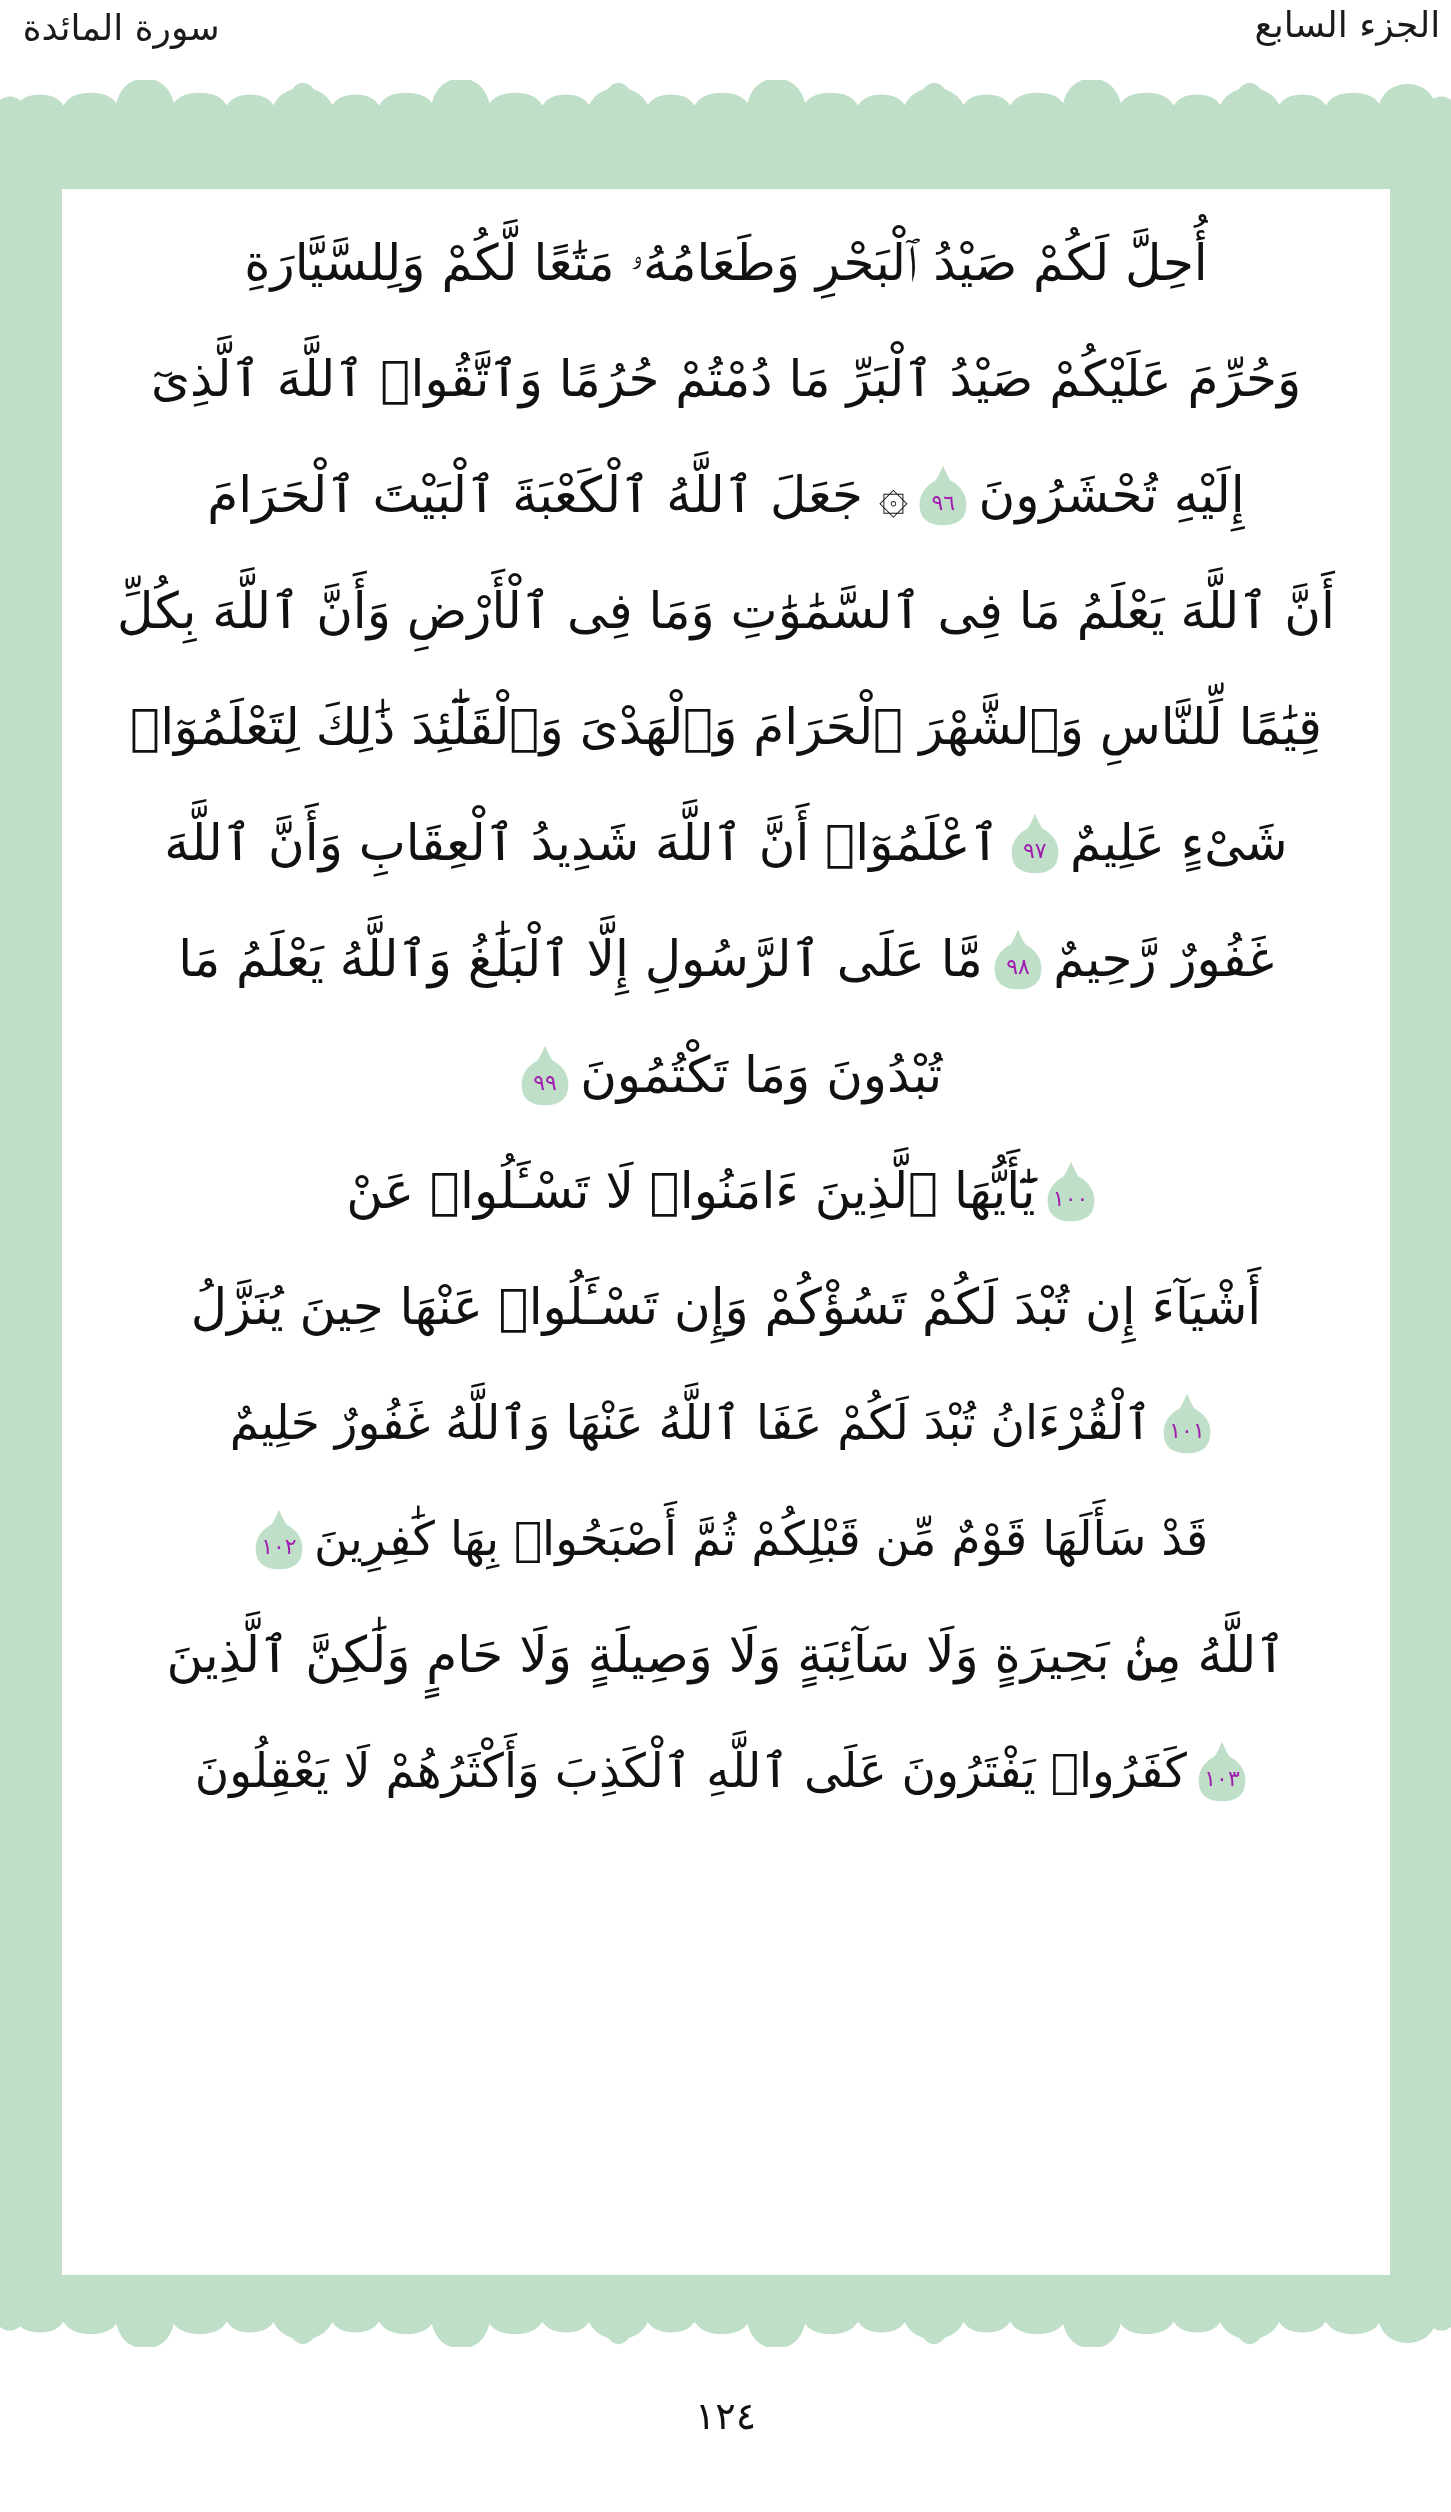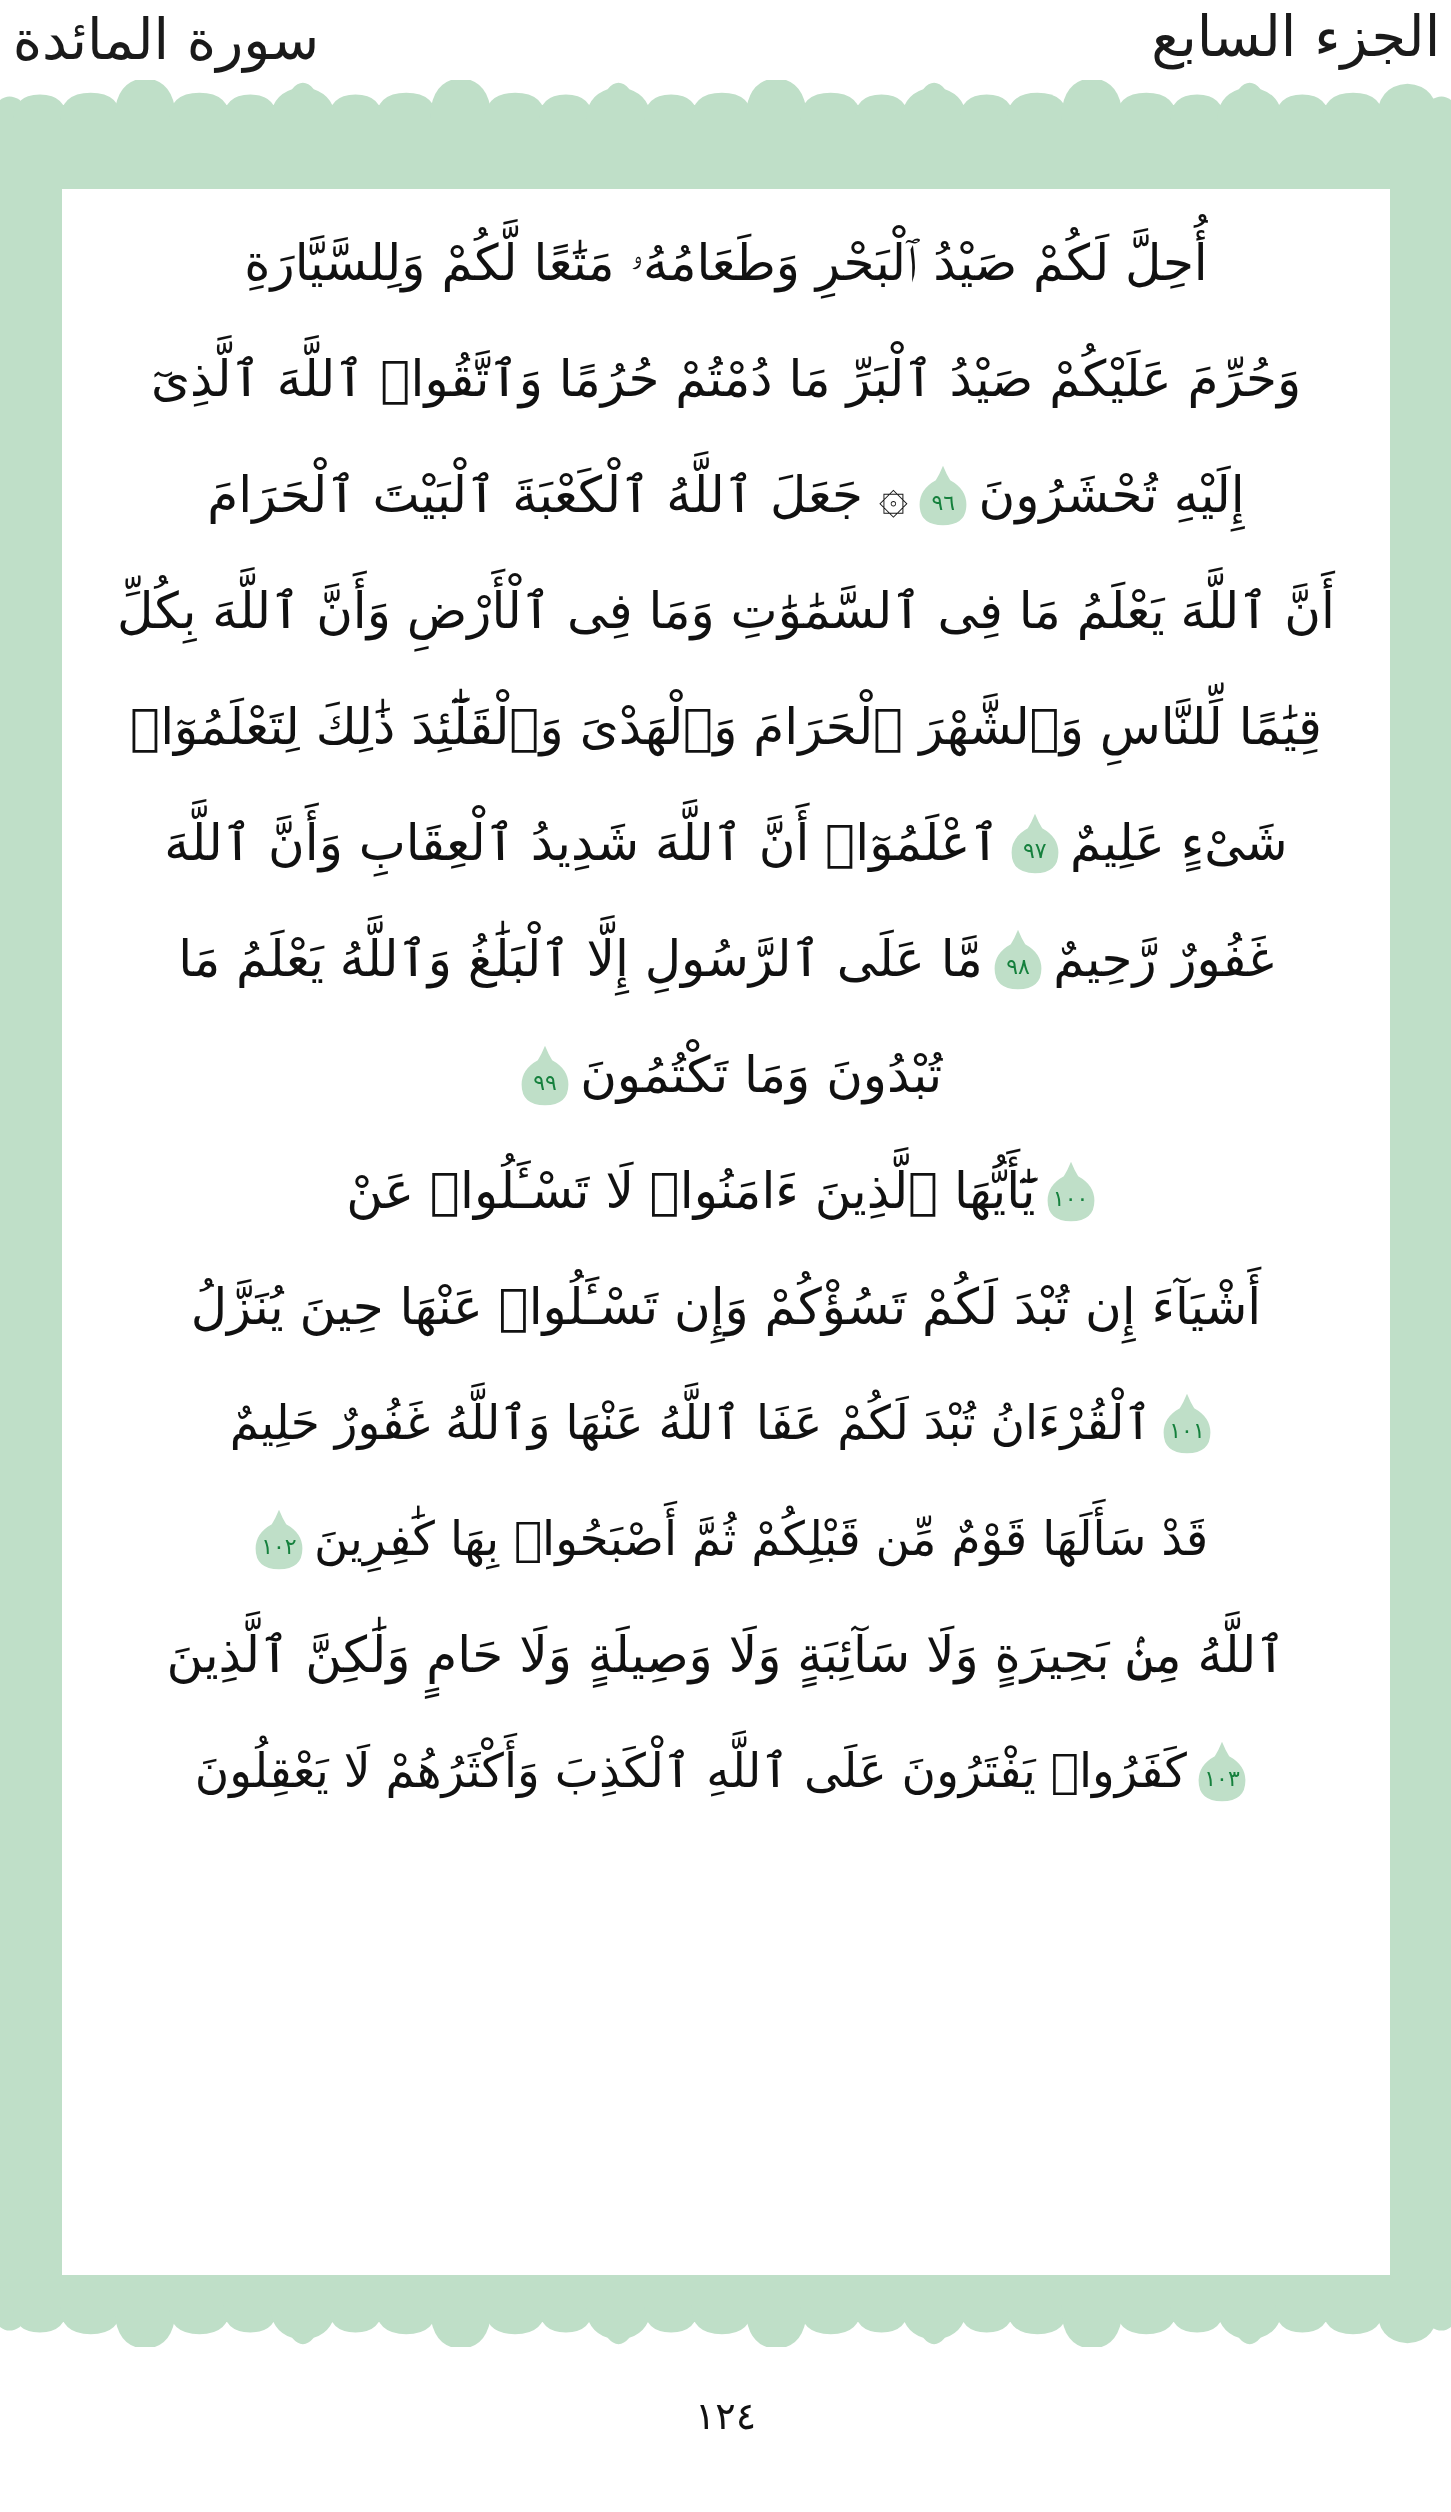--- a/index.html
+++ b/index.html
@@ -24,26 +24,27 @@
     height: 80px;
     box-sizing: border-box;
     padding: 0 5.4px;
     display: flex;
     align-items: flex-start;
     justify-content: space-between;
     direction: rtl;
   }
   .header-title {
     font-family: "DejaVu Sans", "Liberation Sans", sans-serif;
-    font-size: 56px;
+    font-size: 36px;
     line-height: 1.25;
     color: #1a1a1a;
     white-space: nowrap;
     font-weight: 500;
     letter-spacing: -0.9px;
+    margin-left: 10px;
   }
   .header-juz { transform: translate(-5.4px, 1.8px); }
   .header-surah { transform: translate(7.3px, 5.4px); }
 
   
   .frame {
     position: absolute;
     left: 0;
     top: 80px;
     width: 1451px;
@@ -124,21 +125,21 @@
     left: 0;
     top: 0;
     width: 54px;
     height: 63px;
   }
   .ayah-marker .num {
     position: relative;
     z-index: 2;
     font-family: "DejaVu Sans", "Liberation Sans", sans-serif;
     font-size: 22px;
-    color: #15803d;
+    color: #a21caf;
     line-height: 1;
     transform: translateY(8.2px);
     letter-spacing: 0px;
   }
 
   
   .page-number {
     position: absolute;
     left: 0;
     top: 2394px;

